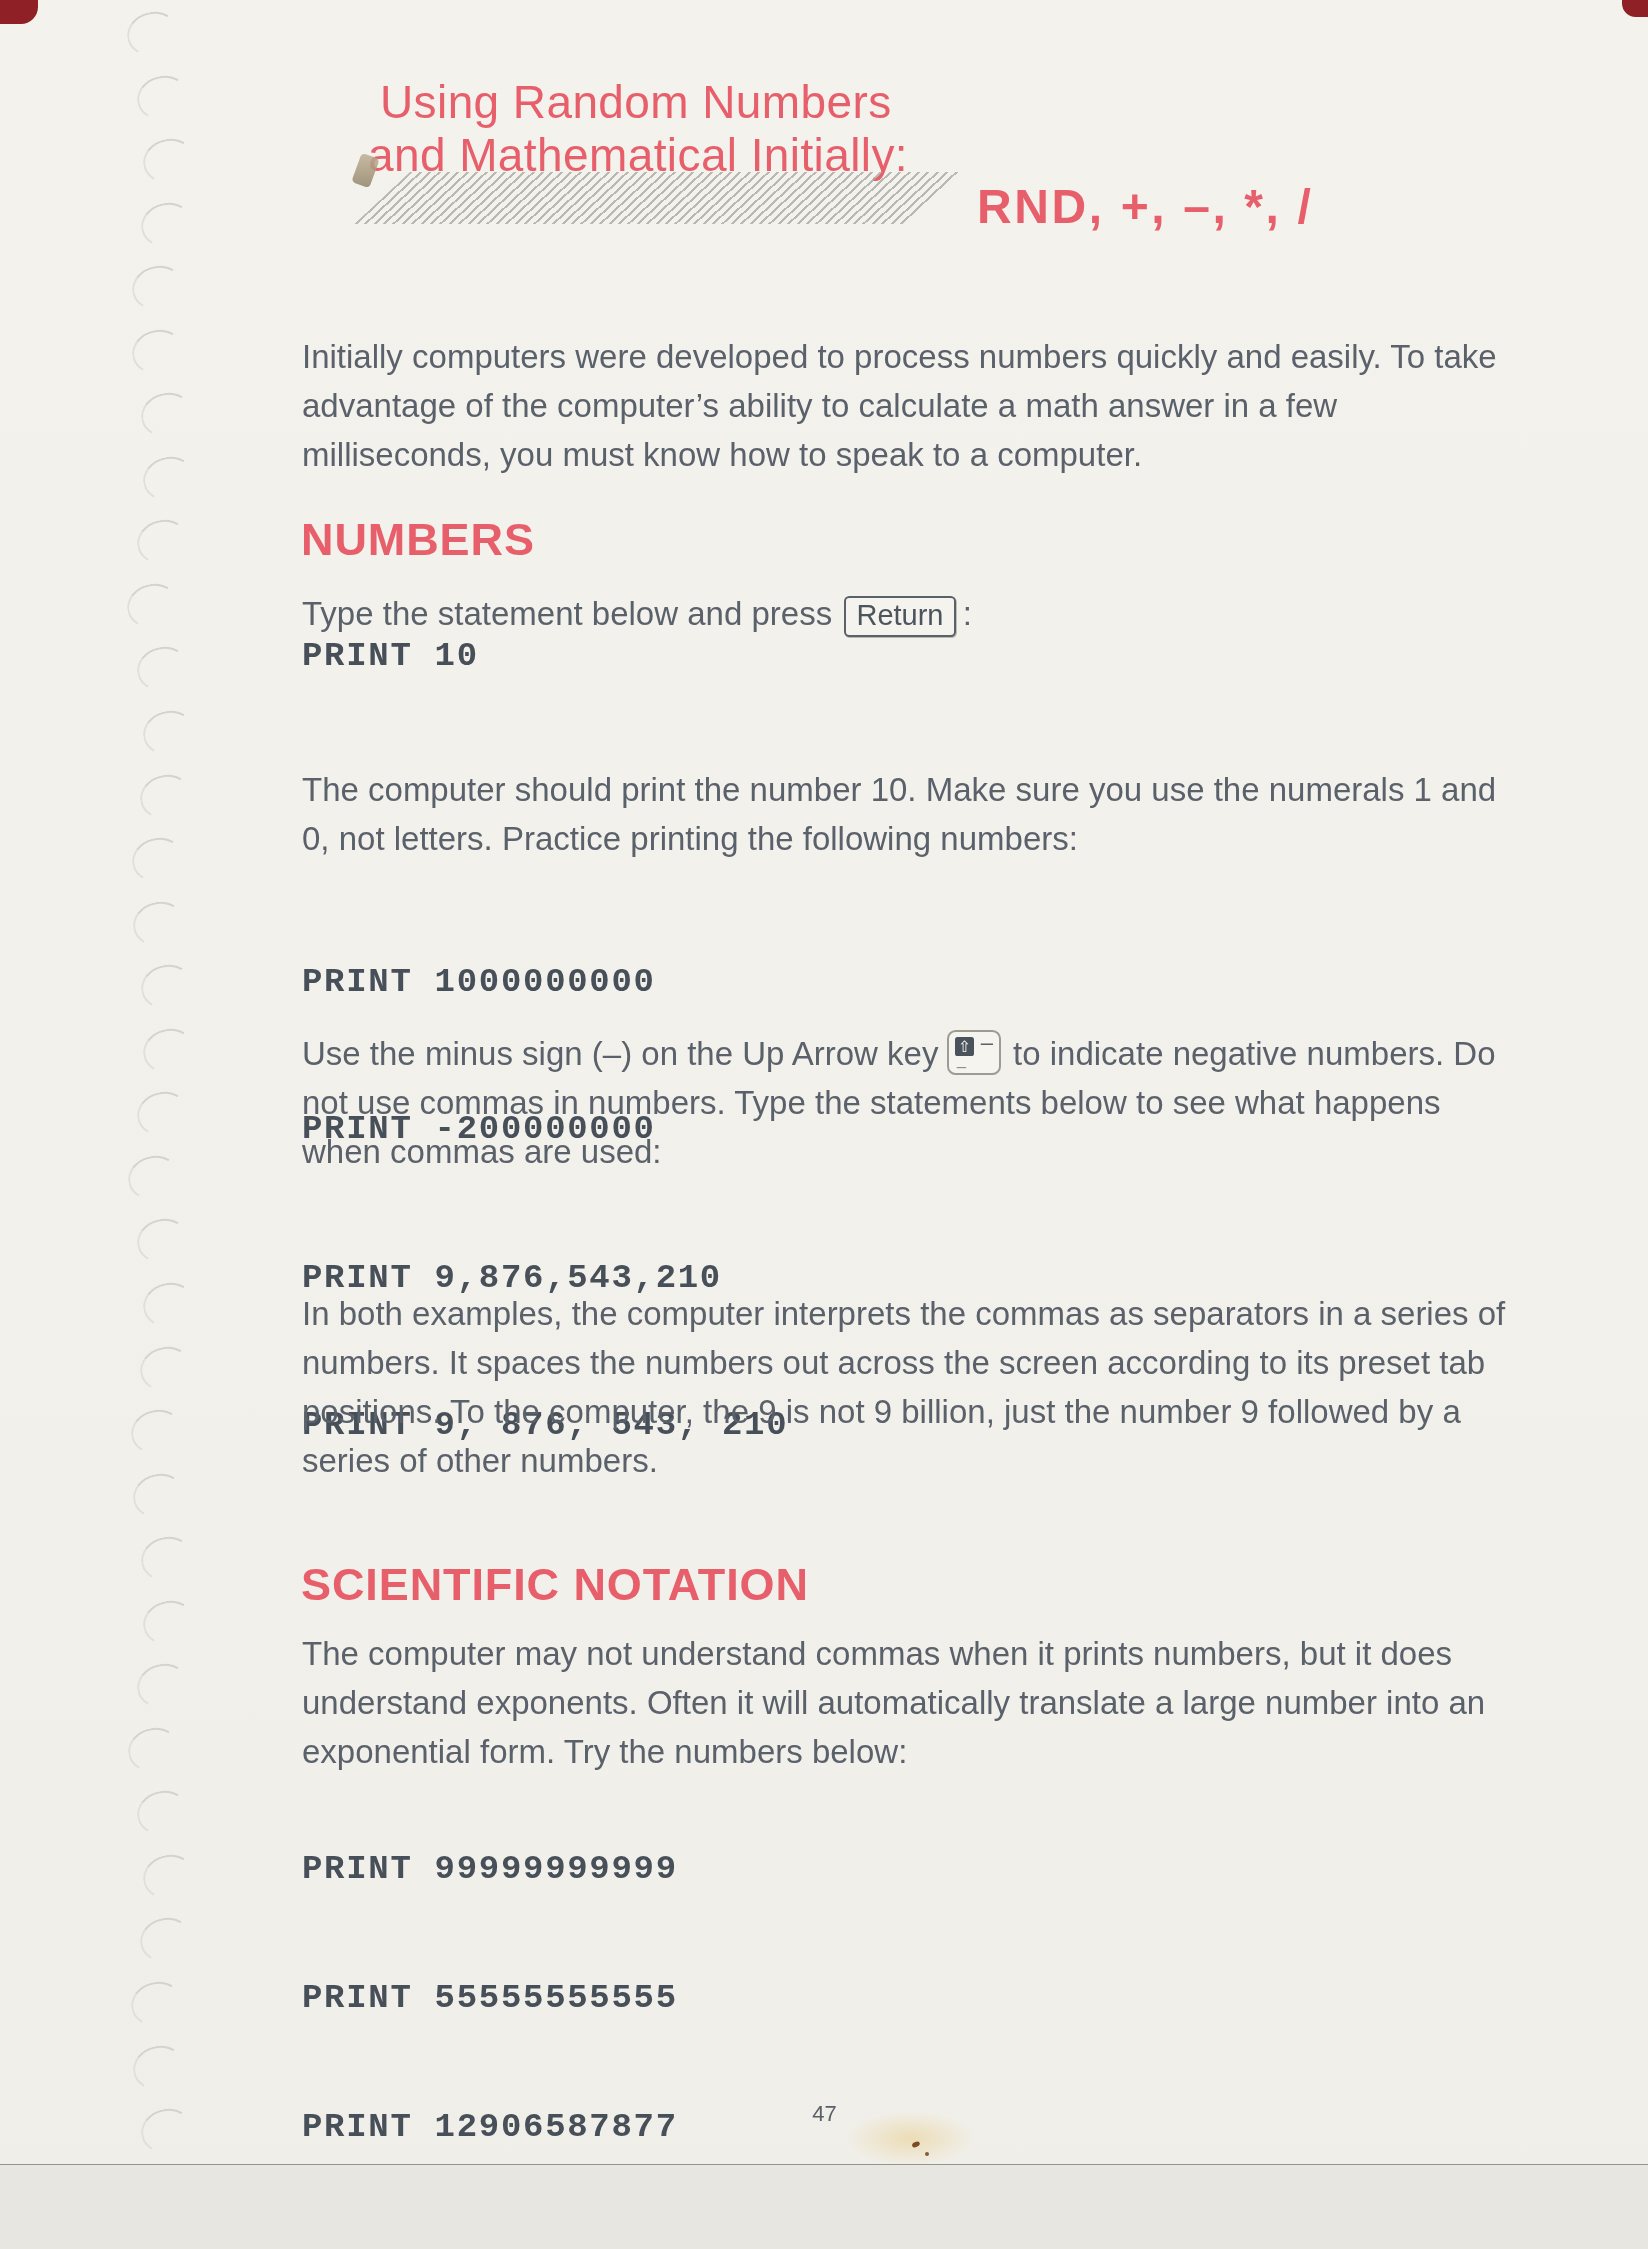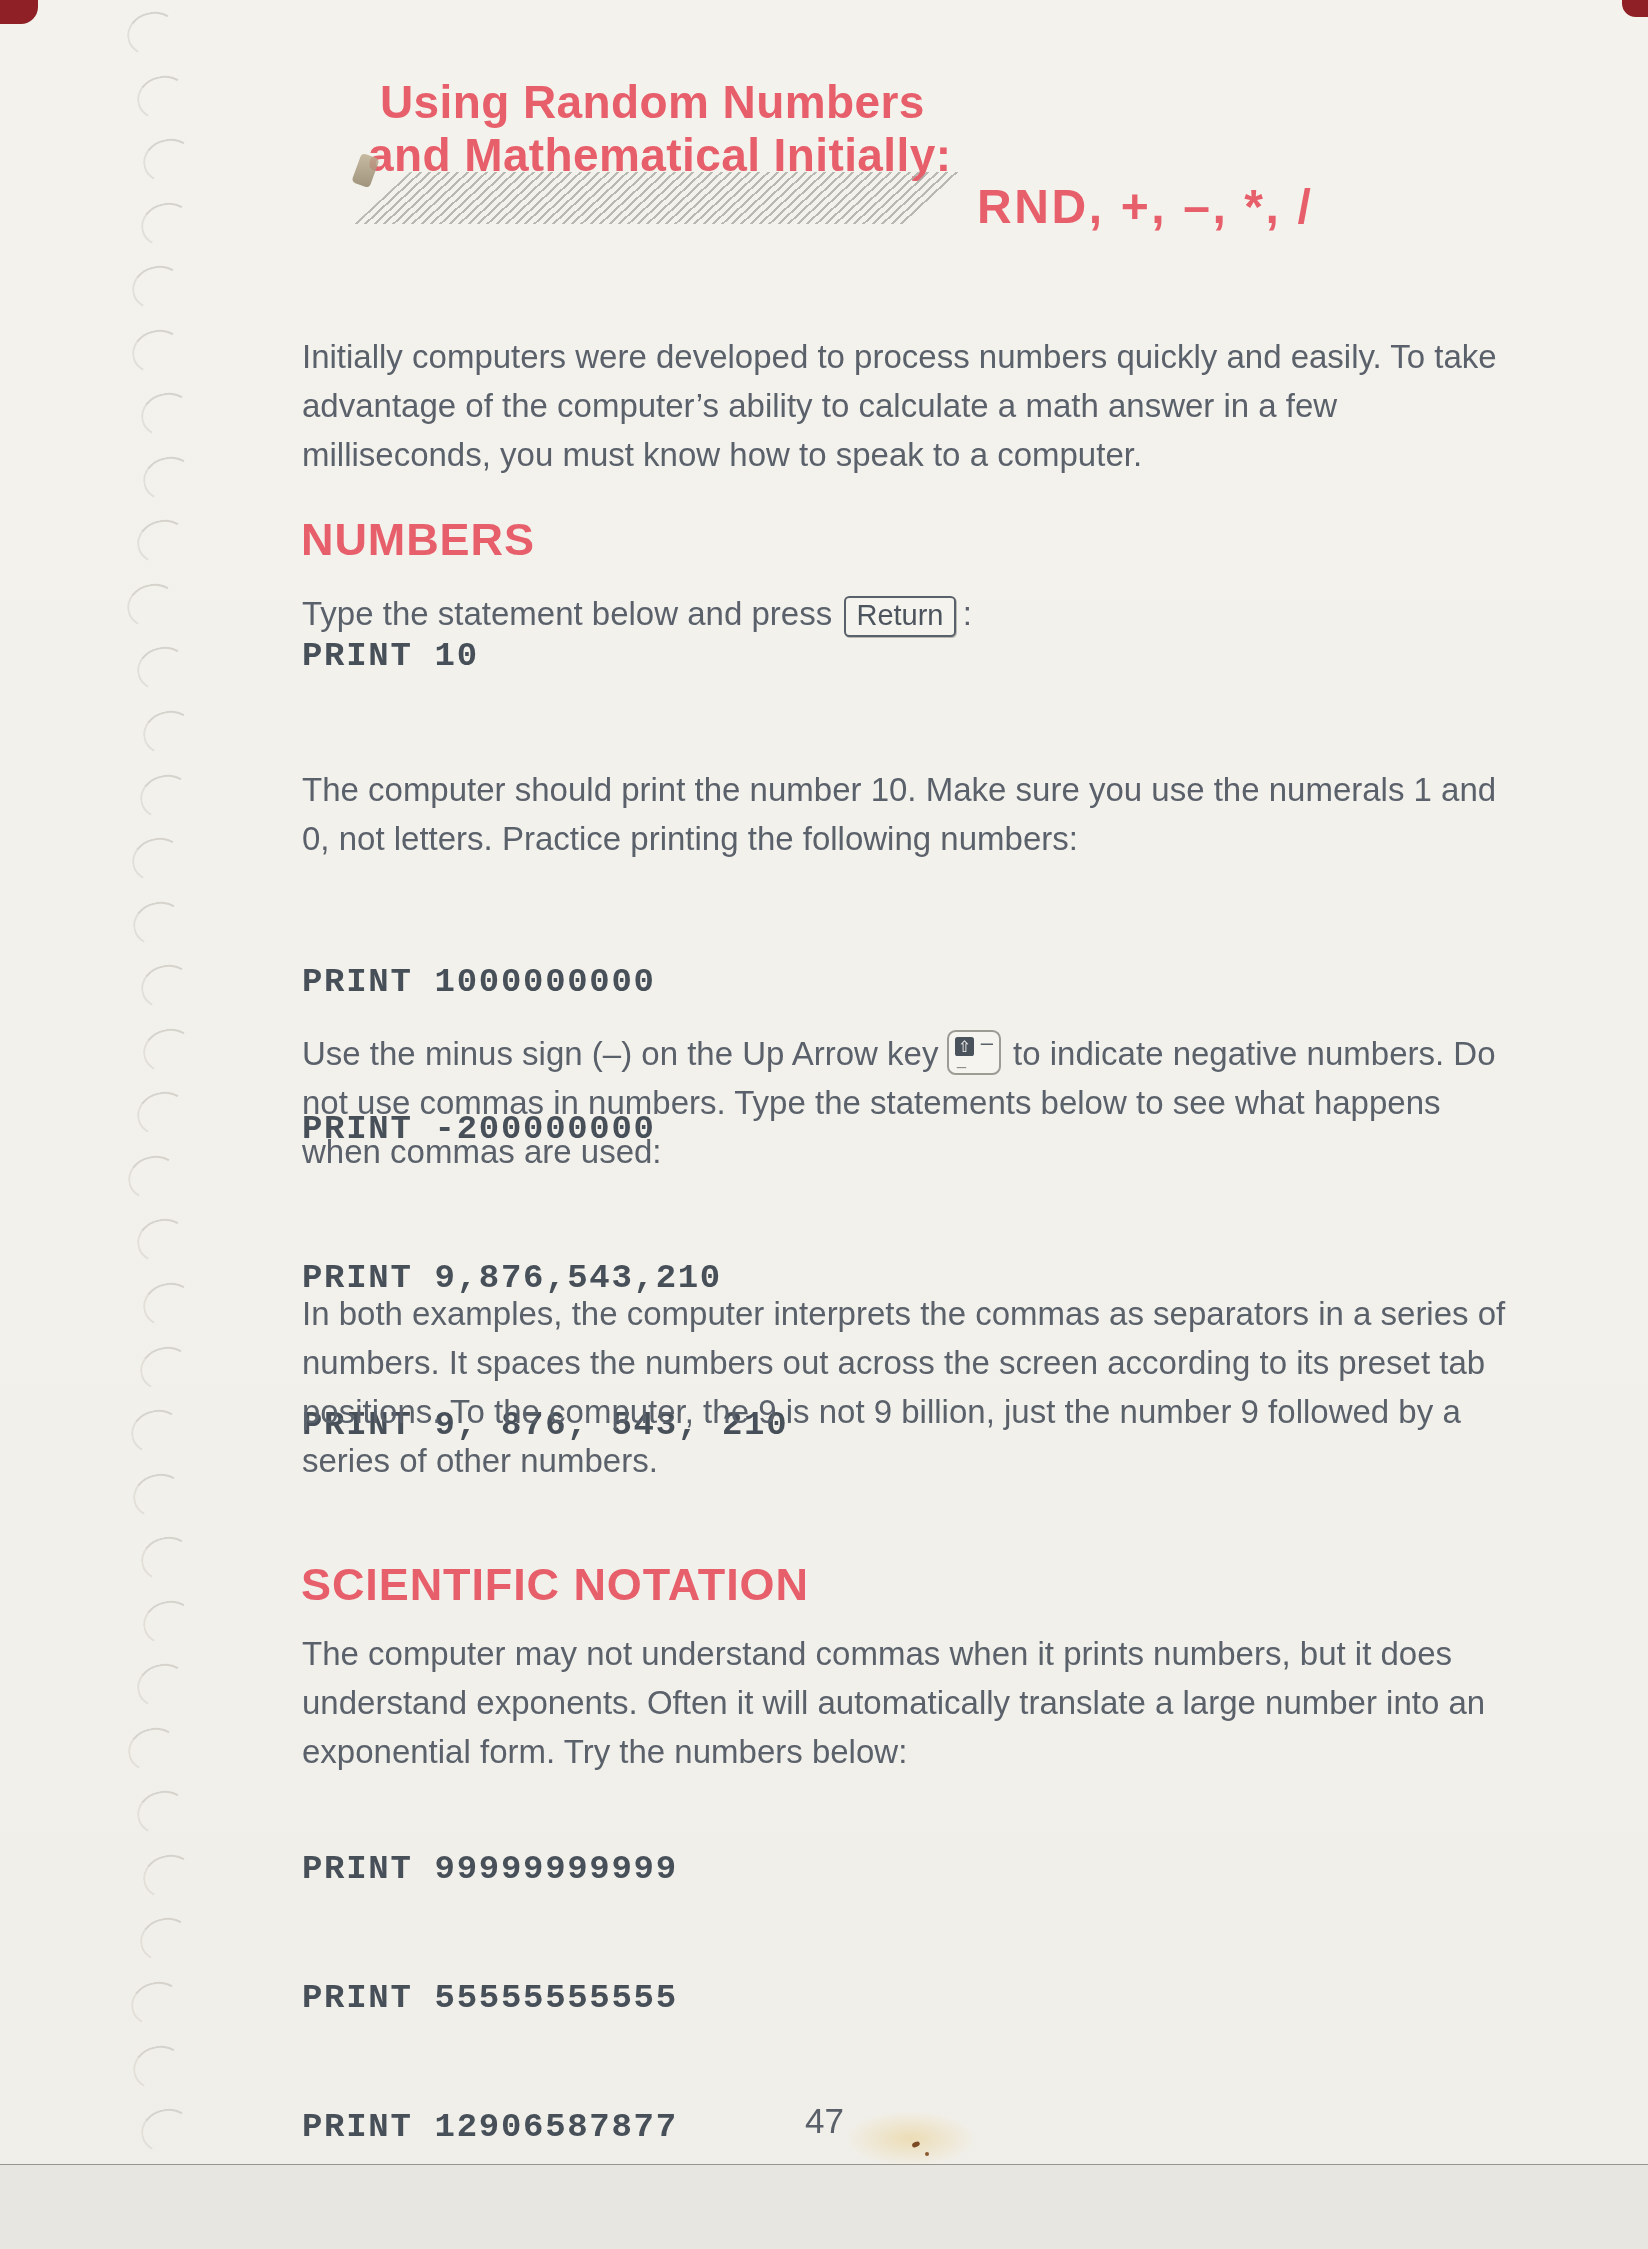--- a/index.html
+++ b/index.html
@@ -13,21 +13,21 @@
     position:absolute; width:48px; height:40px;
     border:2.6px solid transparent; border-top:2.6px solid #d2d0c9; border-left:2.6px solid #e0ded7;
     border-radius:50%; transform:rotate(-12deg); opacity:.9;
   }
   
   .corner-tl { position:absolute; left:0; top:0; width:38px; height:24px; background:#8e2026; border-bottom-right-radius:17px; }
   .corner-tr { position:absolute; right:0; top:0; width:27.5px; height:17px; background:#8e2026; border-bottom-left-radius:13.7px; }
 
   .title {
     position:absolute; left:380px; top:45px;
-    font-size:46px; line-height:53px; font-weight:bold; letter-spacing:0.4px;
+    font-size:46px; line-height:53px; font-weight:normal; letter-spacing:0.4px;
     color:#e75f6b;
   }
   .title .l2 { display:block; margin-left:-12px; }
 
   .band {
     position:absolute; left:410px; top:172px; width:551px; height:52px;
     transform:skewX(-47deg); transform-origin:0 0;
     background:repeating-linear-gradient(90deg, rgba(170,170,165,.8) 0 3px, rgba(170,170,165,0) 3px 9.4px);
   }
   .rnd {
@@ -63,21 +63,21 @@
   .key-up .sq {
     position:absolute; left:6px; top:5.2px; width:19px; height:19px;
     background:#4a525c; border-radius:2.6px; color:#f6f4ef;
     font-size:15.5px; line-height:19px; text-align:center;
   }
   .key-up .mn { position:absolute; right:6px; top:0px; color:#59616b; font-size:22px; line-height:22px; }
   .key-up .dash { position:absolute; left:7.7px; bottom:-1.7px; color:#8d8d87; font-size:17px; line-height:17px; }
 
   .page-number {
     position:absolute; left:50%; transform:translateX(-50%); top:2101px;
-    font-size:35px; color:#596069;
+    font-size:22px; color:#596069;
   }
   .bottom-edge {
     position:absolute; left:0; right:0; top:2164px; height:86px;
     background:#e8e6e0; border-top:1.7px solid #96968e;
   }
   .pen-mark {
     position:absolute; left:356px; top:155px; width:19px; height:31px;
     background:linear-gradient(160deg,#c0b296,#8f8268); border-radius:4.3px;
     transform:rotate(20deg); opacity:.85;
   }

